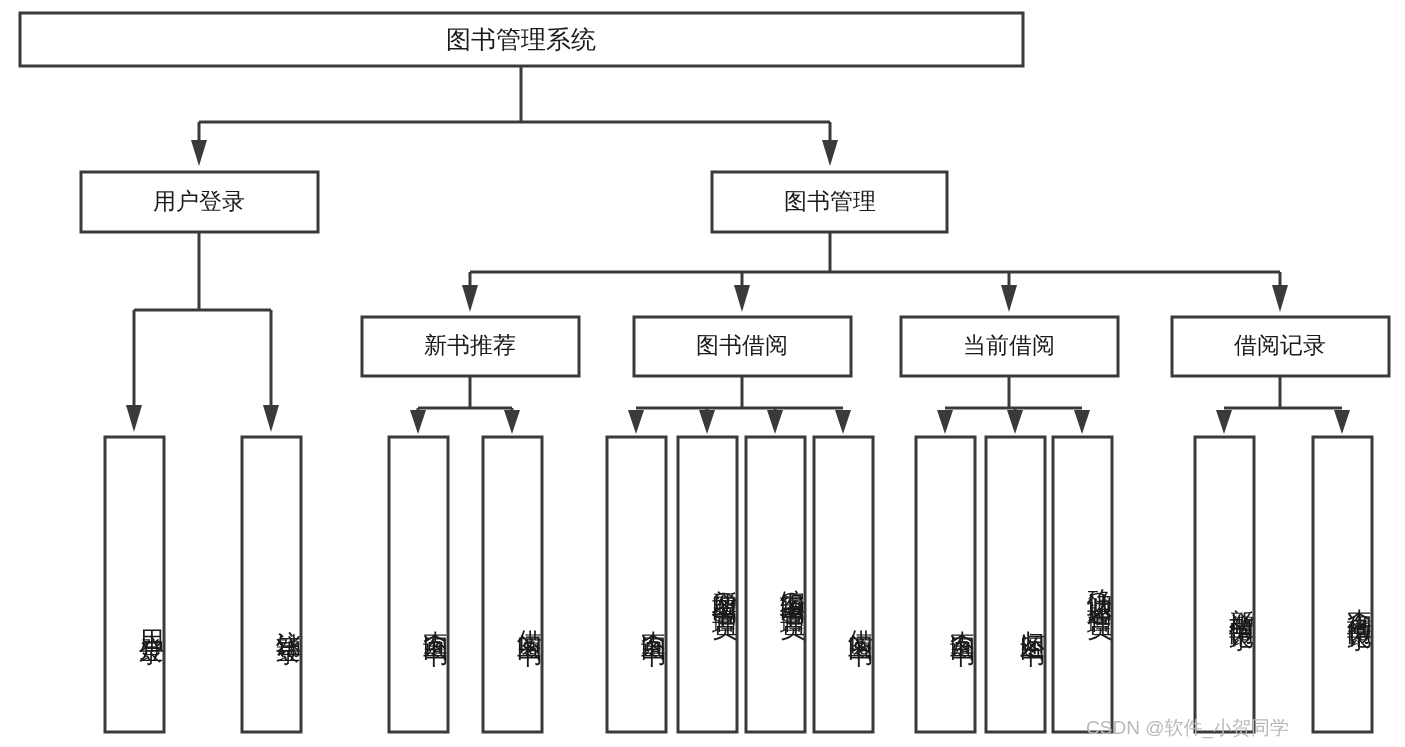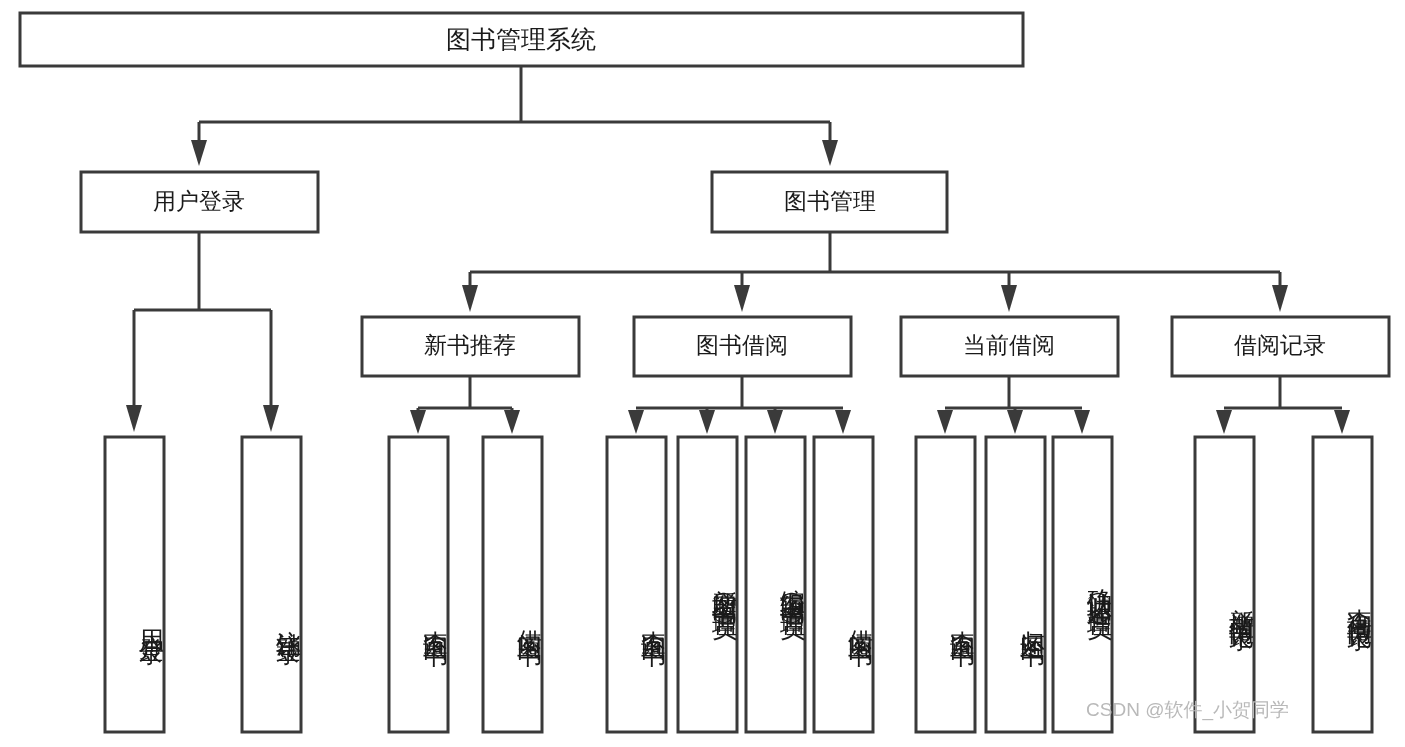--- a/index.html
+++ b/index.html
@@ -33,21 +33,21 @@
     letter-spacing:4px;
     line-height:1;
     display:flex;
     align-items:flex-start;
     justify-content:center;
     white-space:nowrap;
     pointer-events:none;
   }
   .watermark{
     position:absolute;
-    right:8px;bottom:24px;
+    right:8px;bottom:6px;
     font-family:"Liberation Sans","DejaVu Sans",sans-serif;
     font-size:19px;
     color:#b9b9b9;
     white-space:nowrap;
     user-select:none;
   }
 </style>
 </head>
 <body>
 

